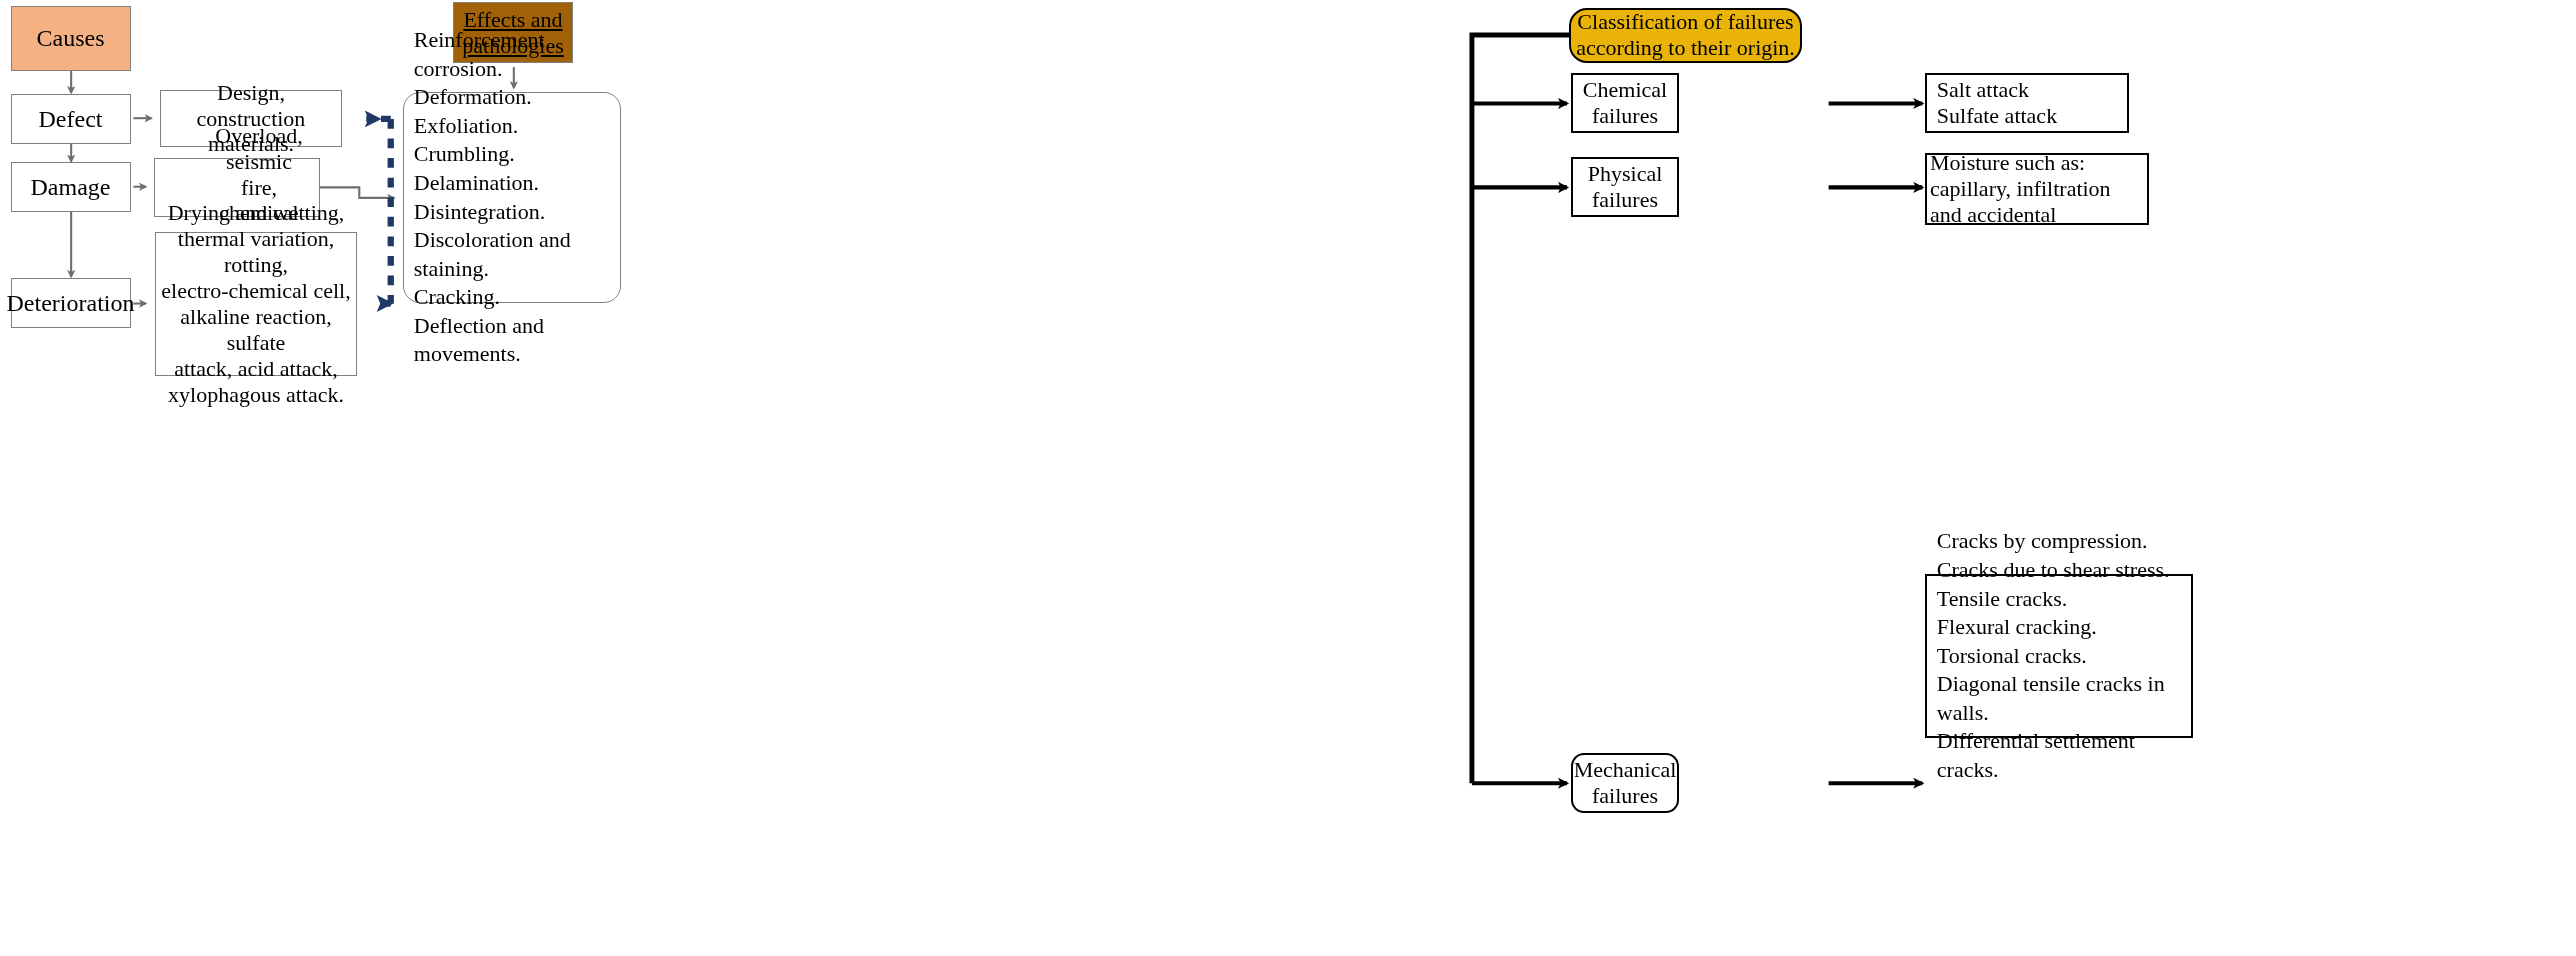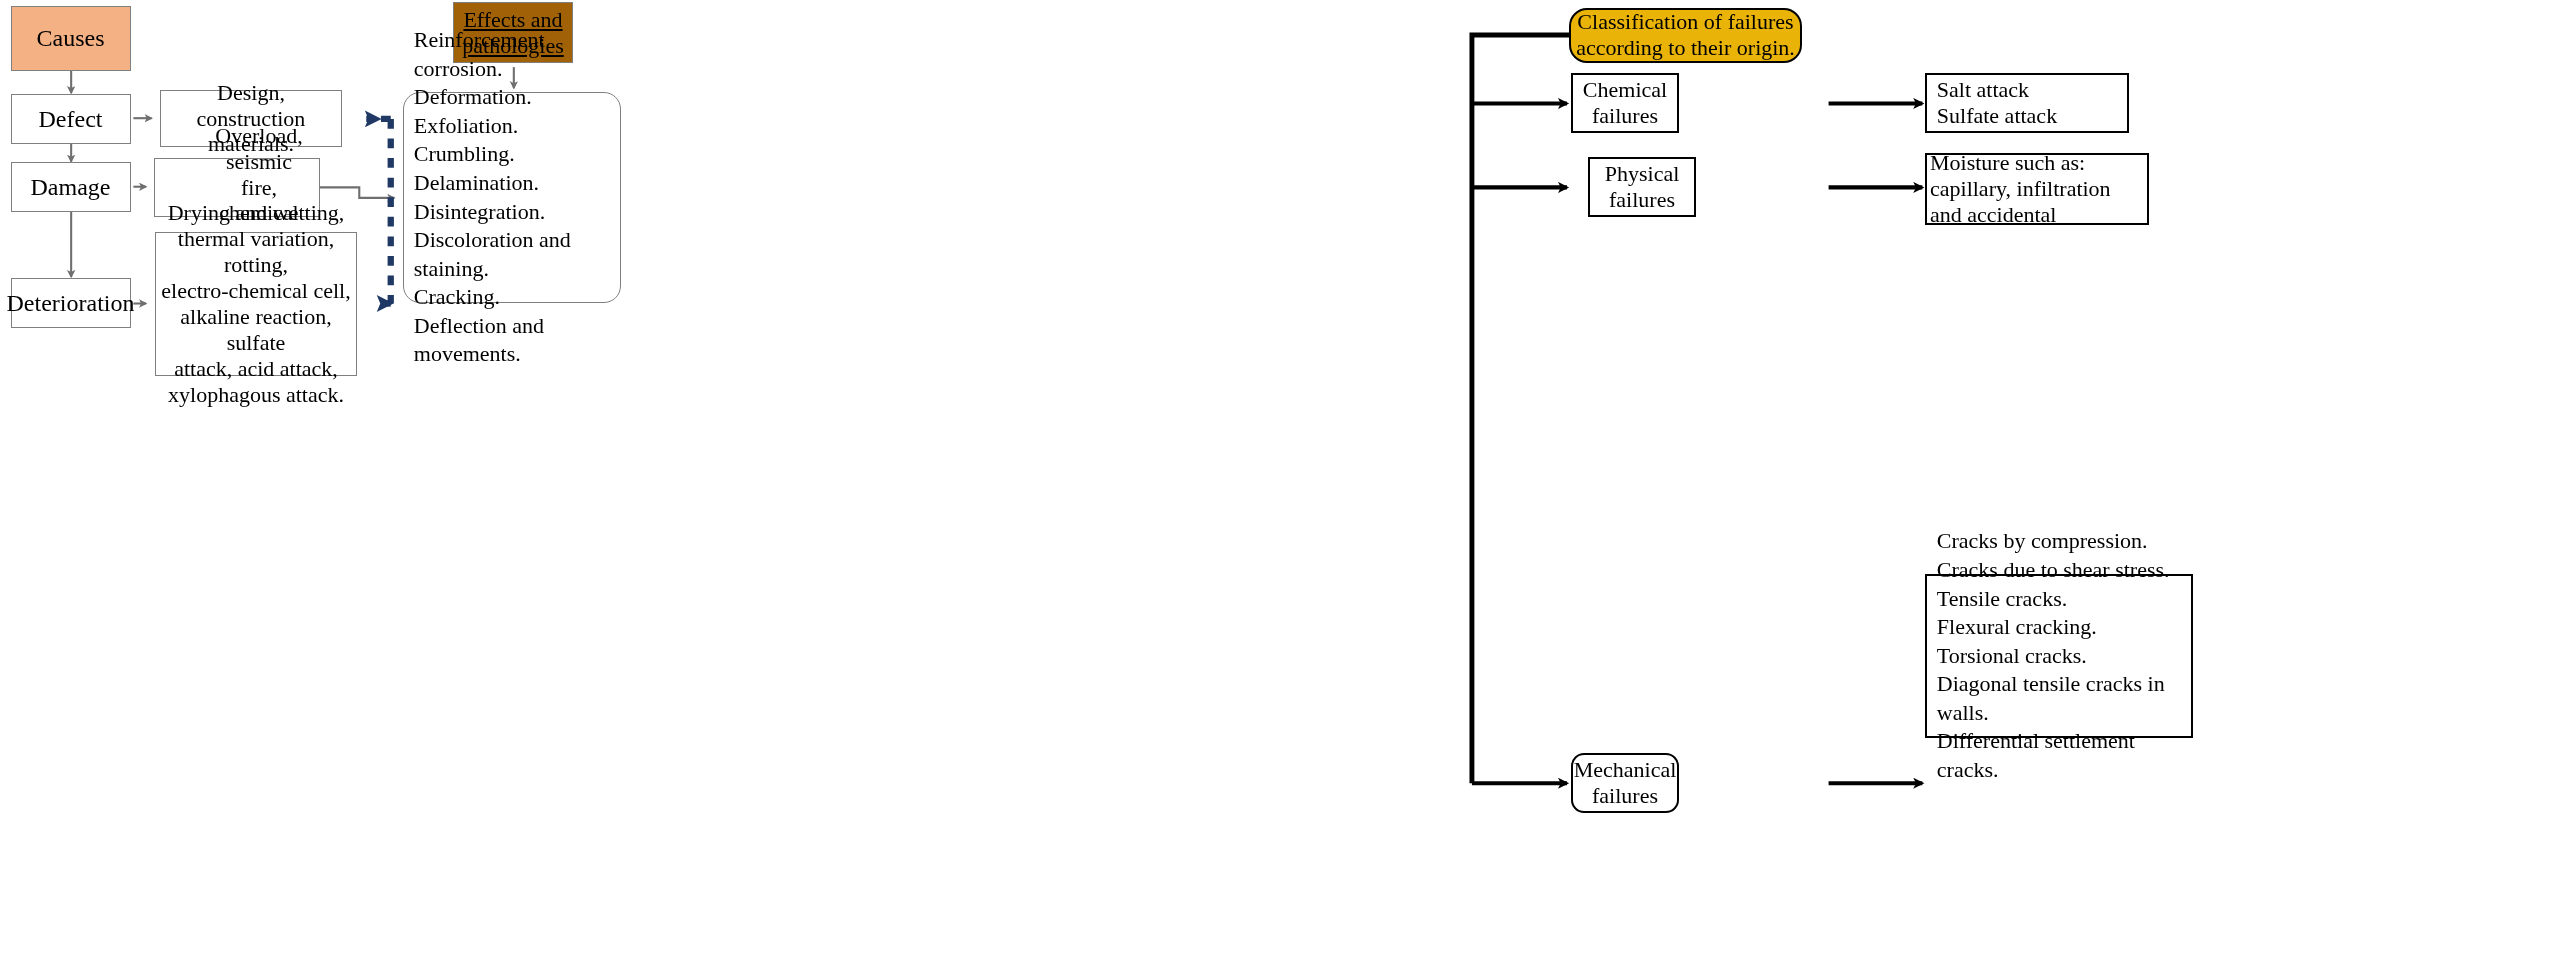--- a/index.html
+++ b/index.html
@@ -149,21 +149,21 @@
 
   <div class="node thick lines" style="left:1571px;top:73px;width:108px;height:60px;font-size:22px;">
     <span>Chemical
 failures</span>
   </div>
   <div class="node thick left lines" style="left:1925px;top:73px;width:204px;height:60px;font-size:22px;padding-left:9.8px;">
     <span>Salt attack
 Sulfate attack</span>
   </div>
 
-  <div class="node thick lines" style="left:1571px;top:157px;width:108px;height:60px;font-size:22px;margin-left:17px;">
+  <div class="node thick lines" style="left:1571px;top:157px;width:108px;height:60px;font-size:22px;">
     <span>Physical
 failures</span>
   </div>
   <div class="node thick left lines" style="left:1925px;top:153px;width:224px;height:72px;font-size:22px;padding-left:3px;">
     <span>Moisture such as:
 capillary,  infiltration
 and accidental</span>
   </div>
 
   <div class="node thick lines" style="left:1571px;top:753px;width:108px;height:60px;font-size:22px;border-radius:13px;">

